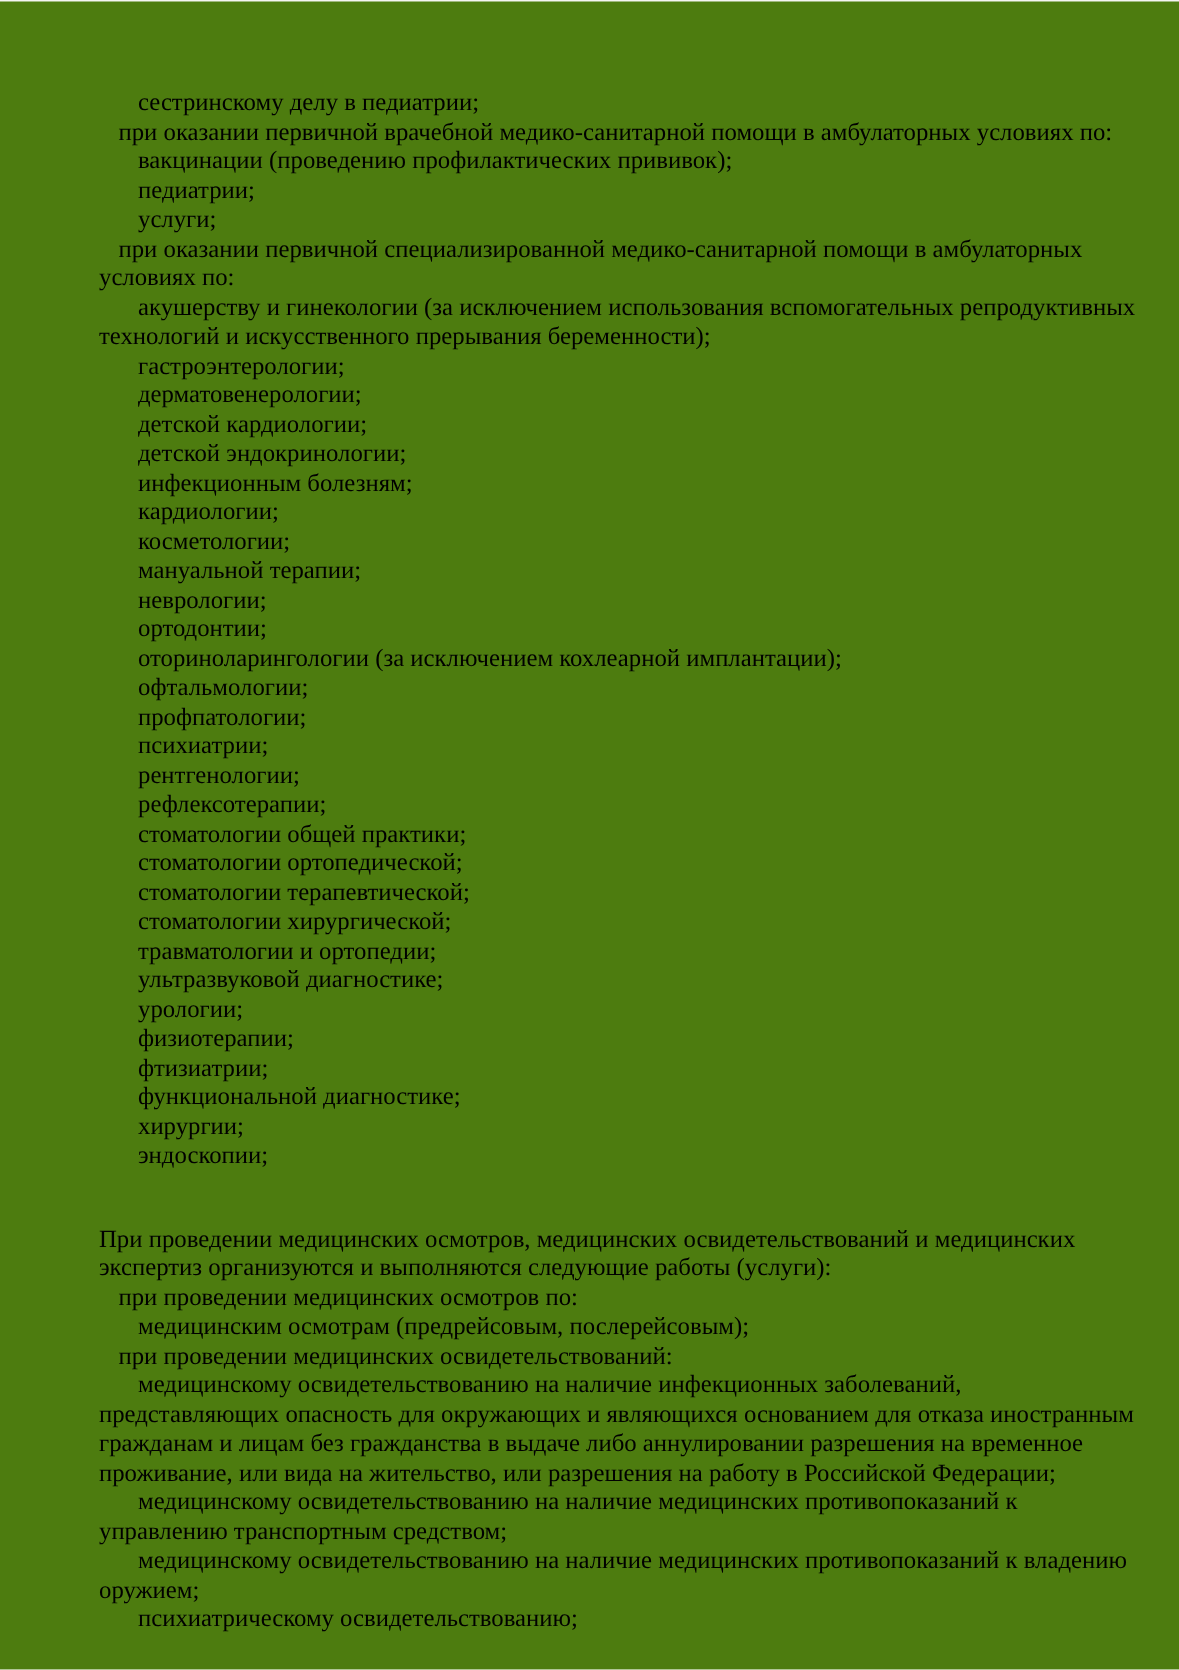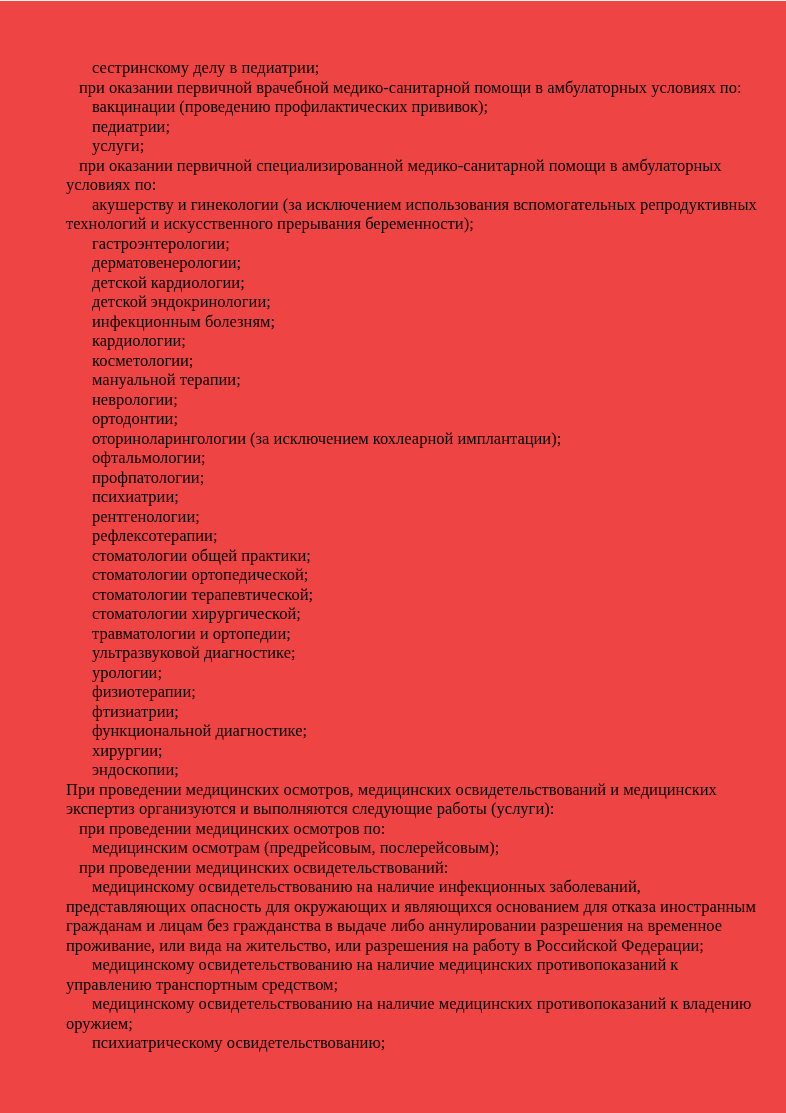--- a/index.html
+++ b/index.html
@@ -4,42 +4,42 @@
 <style>
   html, body {
     margin: 0;
     padding: 0;
     background: #ffffff;
   }
   .page {
     position: relative;
     width: 786px;
     height: 1113px;
-    background: #ef4444;
+    background: #4d7c0f;
     overflow: hidden;
     border-top: 1px solid #f4f4f2;
     box-sizing: border-box;
   }
   .doc-text {
     position: absolute;
     left: 66px;
     top: 57px;
     width: 692px;
     font-family: "Liberation Serif", "DejaVu Serif", serif;
     font-size: 16.5px;
     line-height: 19.5px;
     color: #000000;
     text-align: left;
     word-spacing: normal;
   }
   .para {
     margin: 0;
     padding: 0;
   }
-  .indent-0 { text-indent: 0px; }
+  .indent-0 { text-indent: 0px; margin-top: 36px; }
   .indent-1 { text-indent: 13px; }
   .indent-2 { text-indent: 26px; }
 </style>
 </head>
 <body>
 
 <div class="page">
   <div class="doc-text">
       <p class="para indent-2">сестринскому делу в педиатрии;</p>
       <p class="para indent-1">при оказании первичной врачебной медико-санитарной помощи в амбулаторных условиях по:</p>

